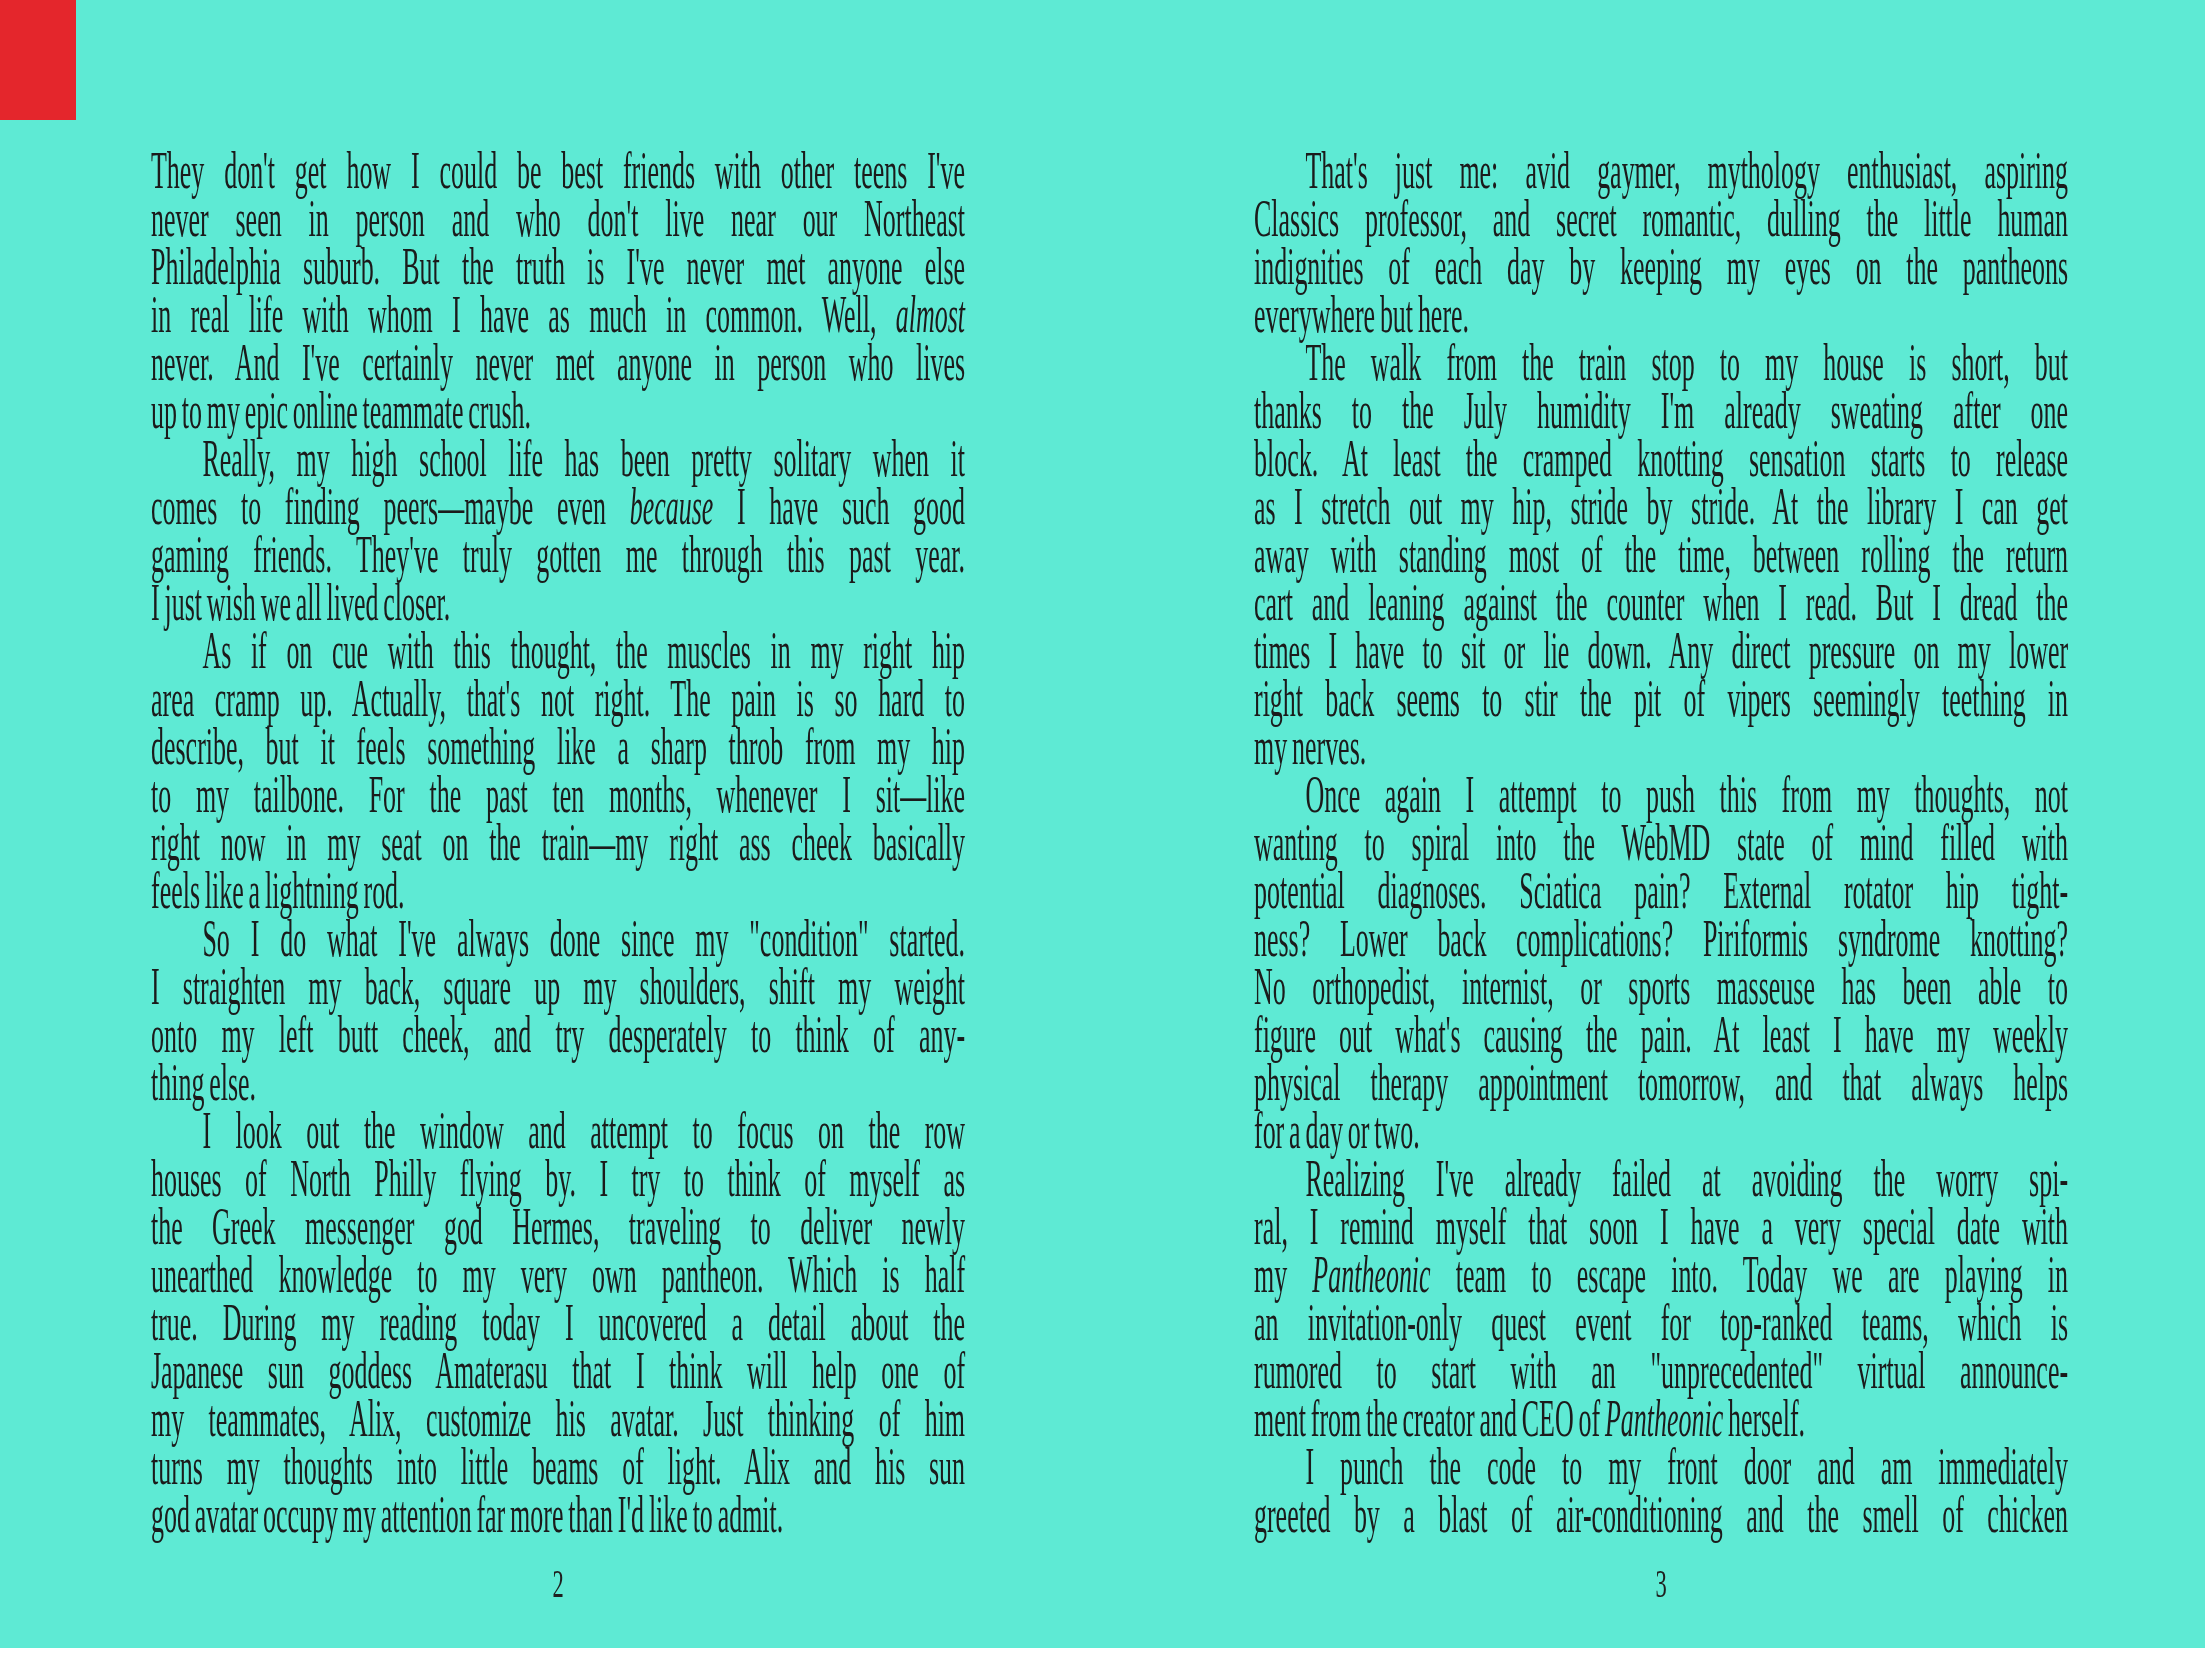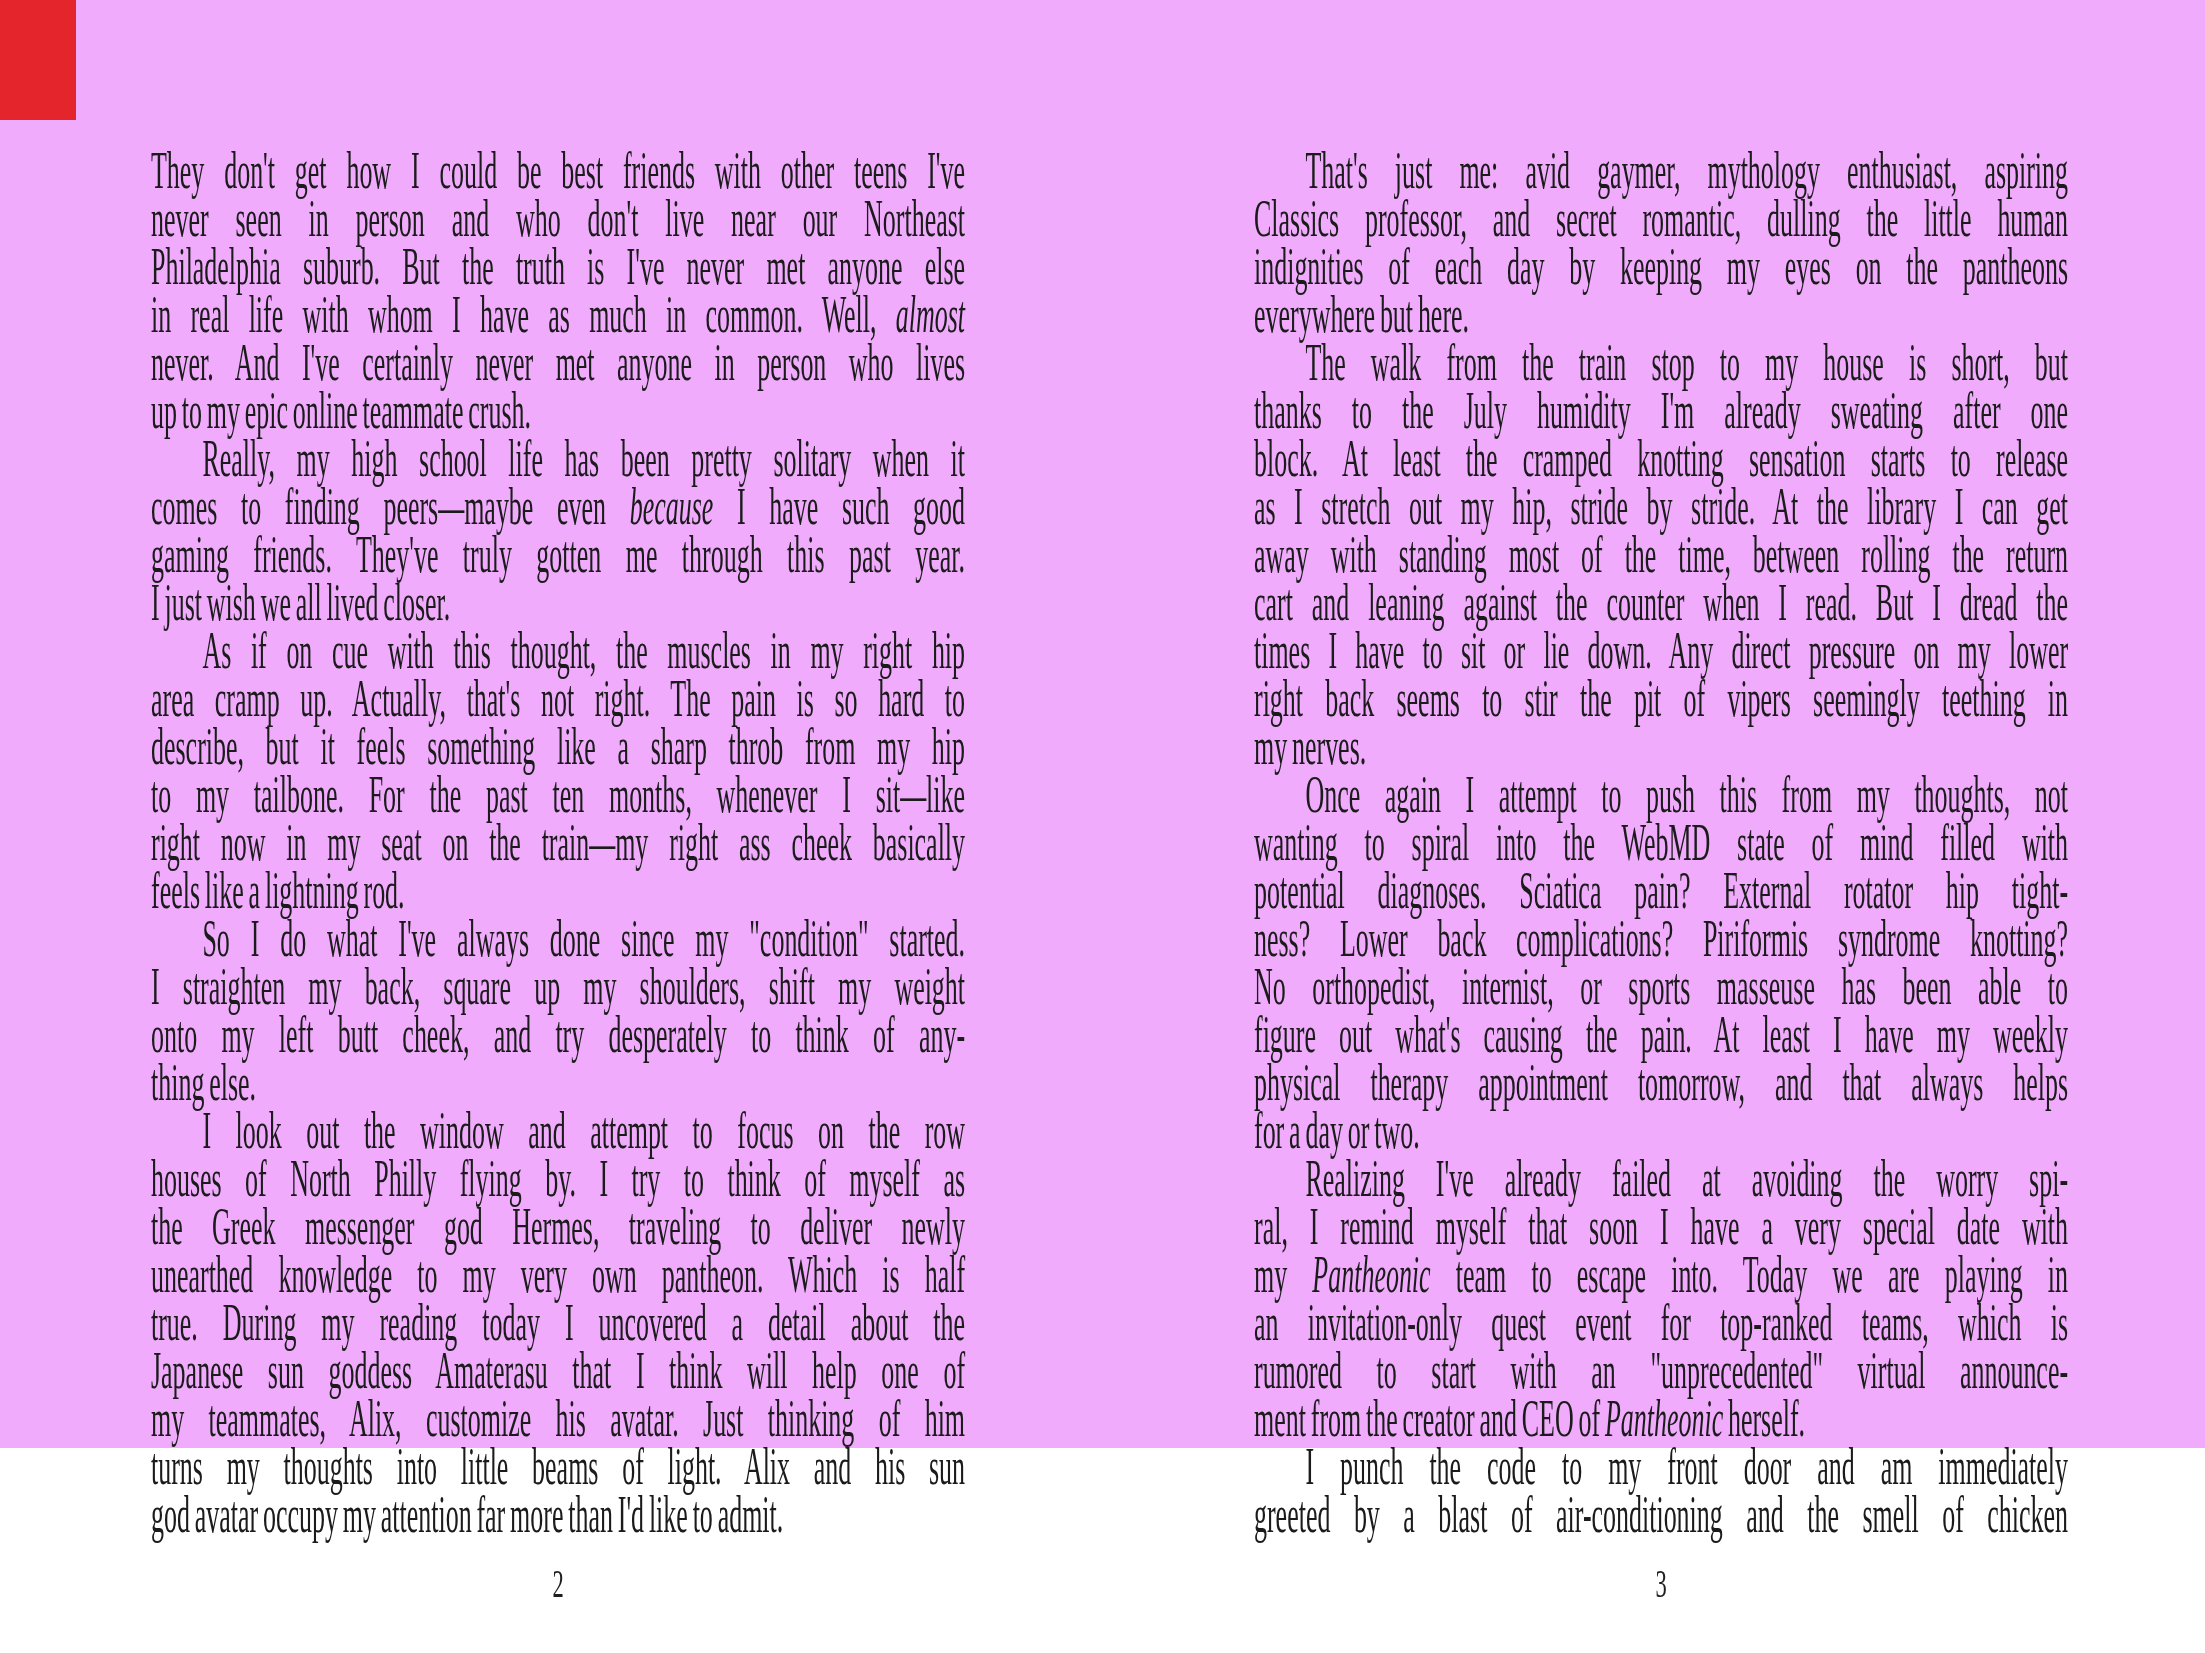--- a/index.html
+++ b/index.html
@@ -7,22 +7,22 @@
     padding: 0;
     width: 2205px;
     height: 1654px;
     background: #ffffff;
     overflow: hidden;
     font-family: "Liberation Serif", "DejaVu Serif", serif;
   }
   .spread {
     position: relative;
     width: 2205px;
-    height: 1448px;
-    background: #f0abfc;
+    height: 1648px;
+    background: #5eead4;
   }
   .ribbon {
     position: absolute;
     left: 0;
     top: 0;
     width: 76px;
     height: 120px;
   }
   
   .column {

